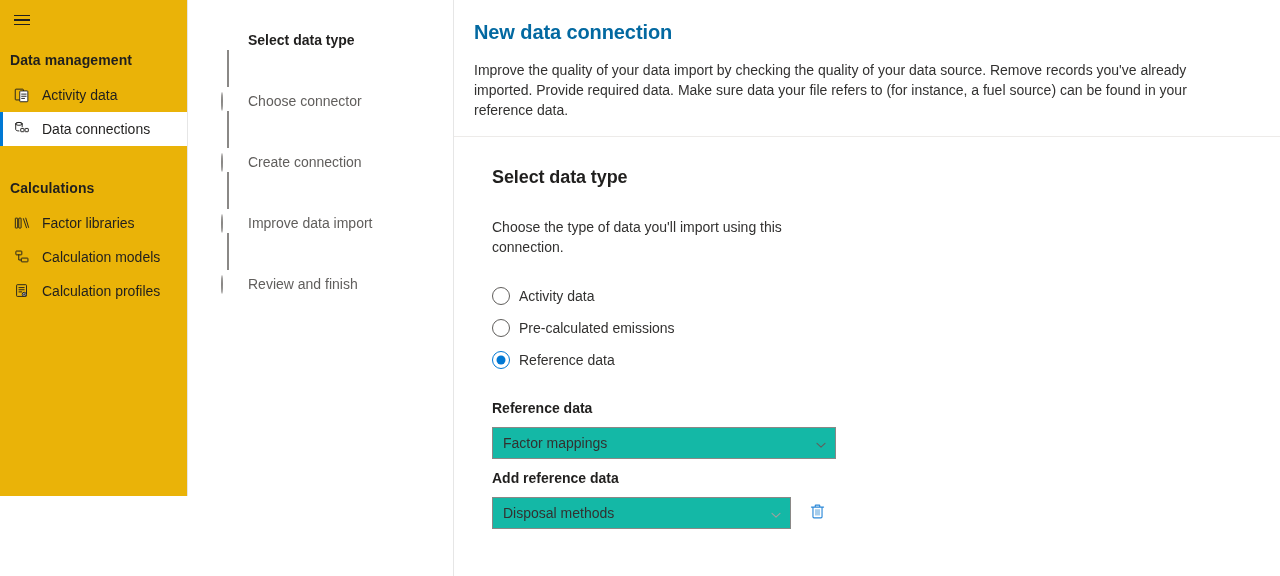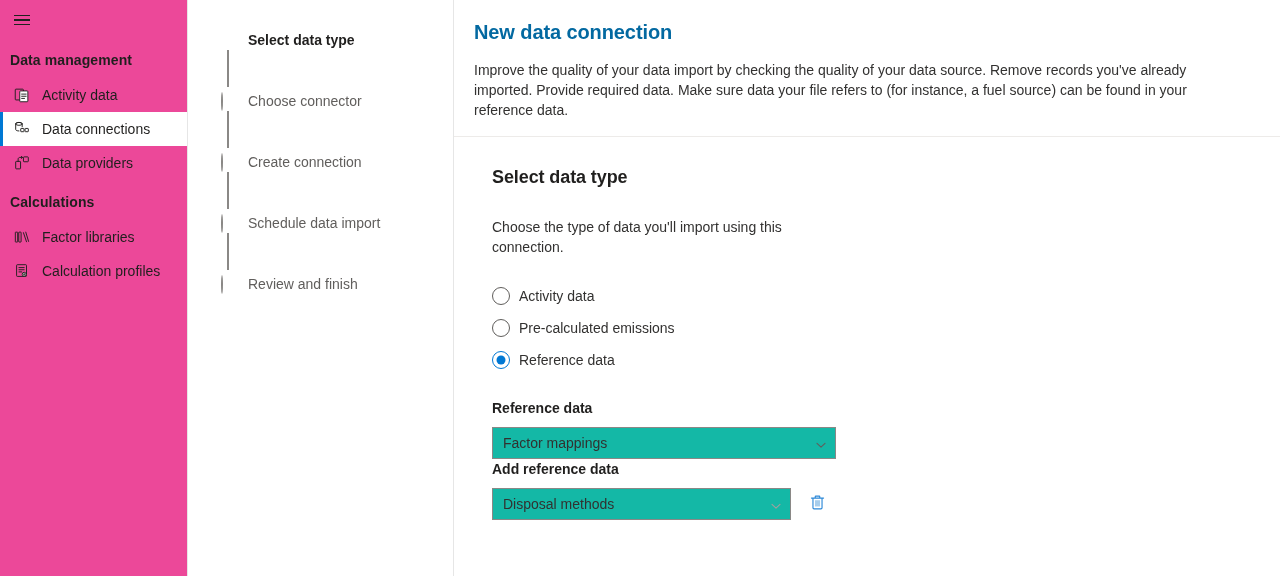--- a/index.html
+++ b/index.html
@@ -18,22 +18,22 @@
     display: flex;
     width: 1280px;
     height: 576px;
     position: relative;
   }
 
   
   .sidebar {
     width: 188px;
     min-width: 188px;
-    height: 576px;
-    background: #ec4899;
+    height: 496px;
+    background: #eab308;
     border-right: 1px solid #e6e6e6;
     position: relative;
   }
 
   .hamburger {
     width: 40px;
     height: 40px;
     margin-left: 2px;
     margin-top: 0px;
     display: flex;
@@ -52,21 +52,21 @@
 
   .nav-group-title {
     font-size: 14px;
     font-weight: 600;
     color: #201f1e;
     padding: 0 0 0 10px;
     line-height: 16px;
     letter-spacing: 0.1px;
   }
   .nav-group-title.first { margin-top: 12px; }
-  .nav-group-title.second { margin-top: 14px; }
+  .nav-group-title.second { margin-top: 34px; }
 
   .nav-list { margin-top: 10px; }
 
   .nav-item {
     position: relative;
     height: 34px;
     display: flex;
     align-items: center;
     padding-left: 12px;
     cursor: pointer;
@@ -246,21 +246,21 @@
   }
 
   
   .field-label {
     font-size: 14px;
     font-weight: 600;
     color: #201f1e;
     line-height: 20px;
   }
   .field-label.l1 { margin-top: 22px; }
-  .field-label.l2 { }
+  .field-label.l2 { margin-top: 9px; }
 
   .dropdown {
     margin-top: 9px;
     height: 32px;
     border: 1px solid #8a8886;
     background: #14b8a6;
     display: flex;
     align-items: center;
     padding: 0 8px 0 10px;
     cursor: pointer;
@@ -337,49 +337,48 @@
             <path d="M3 4.3v6.3c0 .9 1.6 1.6 3.6 1.6" stroke="#201f1e" stroke-width="1.05" stroke-linecap="round"></path>
             <path d="M10.2 4.3v3.2" stroke="#201f1e" stroke-width="1.05" stroke-linecap="round"></path>
             <ellipse cx="6.6" cy="4.3" rx="3.6" ry="1.6" stroke="#201f1e" stroke-width="1.05"></ellipse>
             <rect x="8.6" y="9.4" width="3.6" height="3.6" rx="0.5" stroke="#201f1e" stroke-width="1.05"></rect>
             <rect x="13.4" y="9.4" width="3.6" height="3.6" rx="0.5" stroke="#201f1e" stroke-width="1.05"></rect>
           </svg>
         </span>
         <span class="nav-label">Data connections</span>
       </div>
 
-      <div class="nav-item">
-        <span class="nav-icon">
-          <svg width="18" height="18" viewBox="0 0 20 20" fill="none">
-            <rect x="3" y="8.2" width="5.4" height="8.3" rx="0.7" stroke="#201f1e" stroke-width="1.05"></rect>
-            <path d="M5.7 8.2V5.6c0-1 .9-1.8 1.9-1.8h2.6" stroke="#201f1e" stroke-width="1.05" stroke-linecap="round"></path>
-            <path d="M9.3 2.7l1.4 1.1-1.4 1.1" stroke="#201f1e" stroke-width="1.05" stroke-linecap="round" stroke-linejoin="round"></path>
-            <rect x="11.6" y="3.2" width="5.4" height="5.4" rx="0.7" stroke="#201f1e" stroke-width="1.05"></rect>
-          </svg>
-        </span>
-        <span class="nav-label">Data providers</span>
-      </div>
     </div>
 
     <div class="nav-group-title second">Calculations</div>
 
     <div class="nav-list">
 
       <div class="nav-item">
         <span class="nav-icon">
           <svg width="18" height="18" viewBox="0 0 20 20" fill="none">
             <rect x="2.6" y="4.6" width="2.6" height="11" rx="0.4" stroke="#201f1e" stroke-width="1.05"></rect>
             <rect x="6.4" y="4.6" width="2.6" height="11" rx="0.4" stroke="#201f1e" stroke-width="1.05"></rect>
             <path d="M11.6 5.2l3.4 10.1" stroke="#201f1e" stroke-width="1.05" stroke-linecap="round"></path>
             <path d="M14.2 4.6l3.1 10.3" stroke="#201f1e" stroke-width="1.05" stroke-linecap="round"></path>
           </svg>
         </span>
         <span class="nav-label">Factor libraries</span>
       </div>
 
+      <div class="nav-item">
+        <span class="nav-icon">
+          <svg width="18" height="18" viewBox="0 0 20 20" fill="none">
+            <rect x="3.2" y="3.4" width="6.6" height="4.2" rx="0.6" stroke="#201f1e" stroke-width="1.05"></rect>
+            <rect x="9.2" y="11.2" width="7.4" height="4.2" rx="0.6" stroke="#201f1e" stroke-width="1.05"></rect>
+            <path d="M6.4 7.6v5.7h2.8" stroke="#201f1e" stroke-width="1.05" stroke-linecap="round" stroke-linejoin="round"></path>
+          </svg>
+        </span>
+        <span class="nav-label">Calculation models</span>
+      </div>
 
       <div class="nav-item">
         <span class="nav-icon">
           <svg width="18" height="18" viewBox="0 0 20 20" fill="none">
             <rect x="4" y="3" width="11" height="13" rx="0.8" stroke="#201f1e" stroke-width="1.05"></rect>
             <path d="M6.6 6.2h5.8M6.6 8.6h5.8M6.6 11h3" stroke="#201f1e" stroke-width="1.05" stroke-linecap="round"></path>
             <circle cx="12.4" cy="13.6" r="2.2" fill="#fff" stroke="#201f1e" stroke-width="1.05"></circle>
             <path d="M12.4 12.5v2.2M11.3 13.6h2.2" stroke="#201f1e" stroke-width="0.9" stroke-linecap="round"></path>
           </svg>
         </span>
@@ -412,21 +411,21 @@
       <span class="step-marker">
         <span class="dot-hollow"></span>
       </span>
       <span class="step-label">Create connection</span>
     </div>
 
     <div class="step">
       <span class="step-marker">
         <span class="dot-hollow"></span>
       </span>
-      <span class="step-label">Schedule data import</span>
+      <span class="step-label">Improve data import</span>
     </div>
 
     <div class="step">
       <span class="step-marker">
         <span class="dot-hollow"></span>
       </span>
       <span class="step-label">Review and finish</span>
     </div>
   </aside>
 

